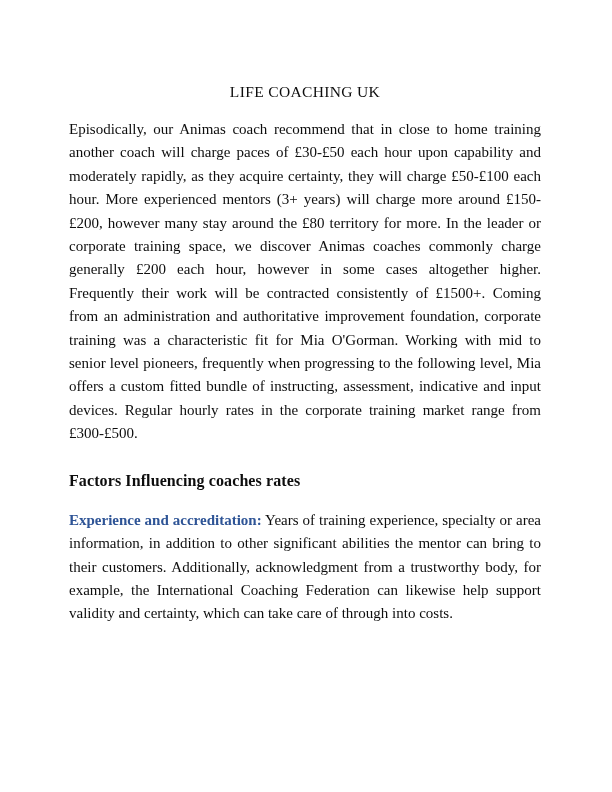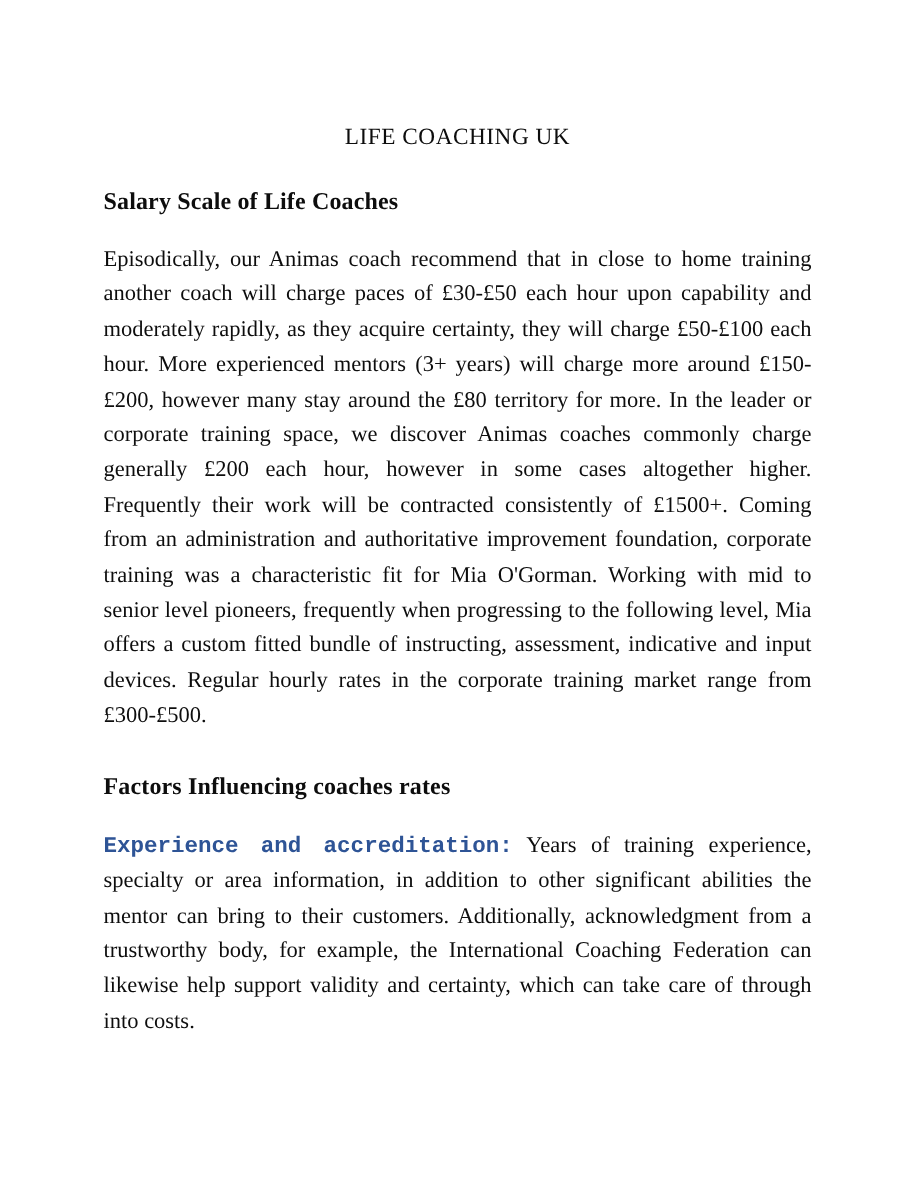--- a/index.html
+++ b/index.html
@@ -66,32 +66,30 @@
   }
 
   .par-salary { padding-top: 16px; }
   .par-factors { padding-top: 17px; }
 
   
 
   .lead-in {
     font-weight: 700;
     color: #2e5496;
-    font-family: Liberation Mono, monospace;
   }
 </style>
 </head>
 <body>
 
 <div class="page">
   <div class="content">
 
     <h1 class="doc-title">LIFE COACHING UK</h1>
 
-    <h2 class="section-heading heading-salary">Salary Scale of Life Coaches</h2>
 
     <p class="body-par par-salary">Episodically, our Animas coach recommend that in close to home training another coach will charge paces of £30-£50 each hour upon capability and moderately rapidly, as they acquire certainty, they will charge £50-£100 each hour. More experienced mentors (3+ years) will charge more around £150-£200, however many stay around the £80 territory for more. In the leader or corporate training space, we discover Animas coaches commonly charge generally £200 each hour, however in some cases altogether higher. Frequently their work will be contracted consistently of £1500+. Coming from an administration and authoritative improvement foundation, corporate training was a characteristic fit for Mia O'Gorman. Working with mid to senior level pioneers, frequently when progressing to the following level, Mia offers a custom fitted bundle of instructing, assessment, indicative and input devices. Regular hourly rates in the corporate training market range from £300-£500.</p>
 
     <h2 class="section-heading heading-factors">Factors Influencing coaches rates</h2>
 
     <p class="body-par par-factors"><span class="lead-in">Experience and accreditation:</span><span> Years of training experience, specialty or area information, in addition to other significant abilities the mentor can bring to their customers. Additionally, acknowledgment from a trustworthy body, for example, the International Coaching Federation can likewise help support validity and certainty, which can take care of through into costs.</span></p>
 
   </div>
 </div>
 

